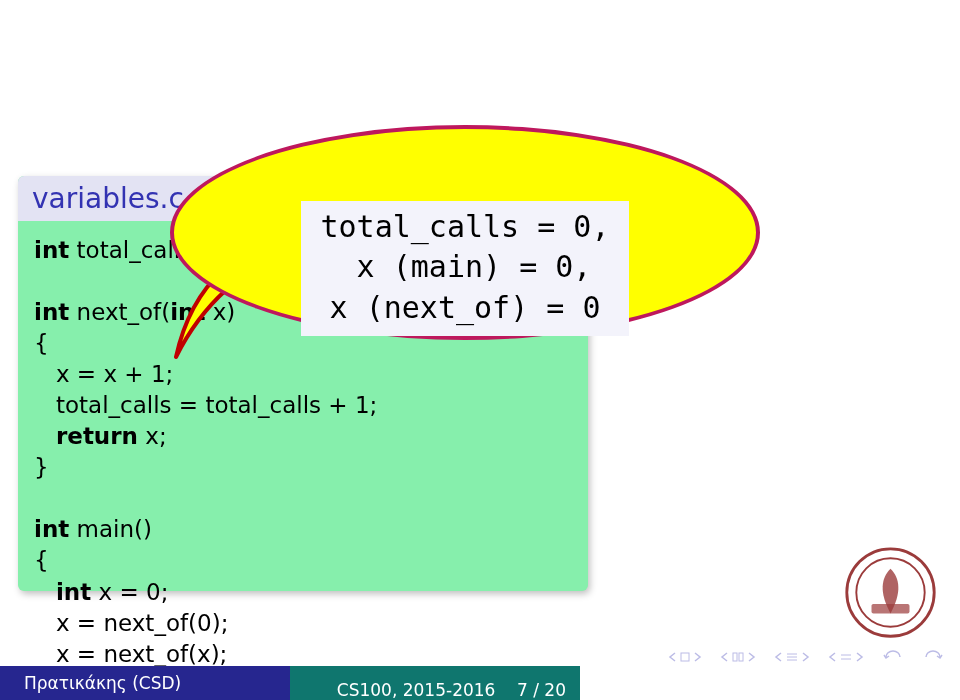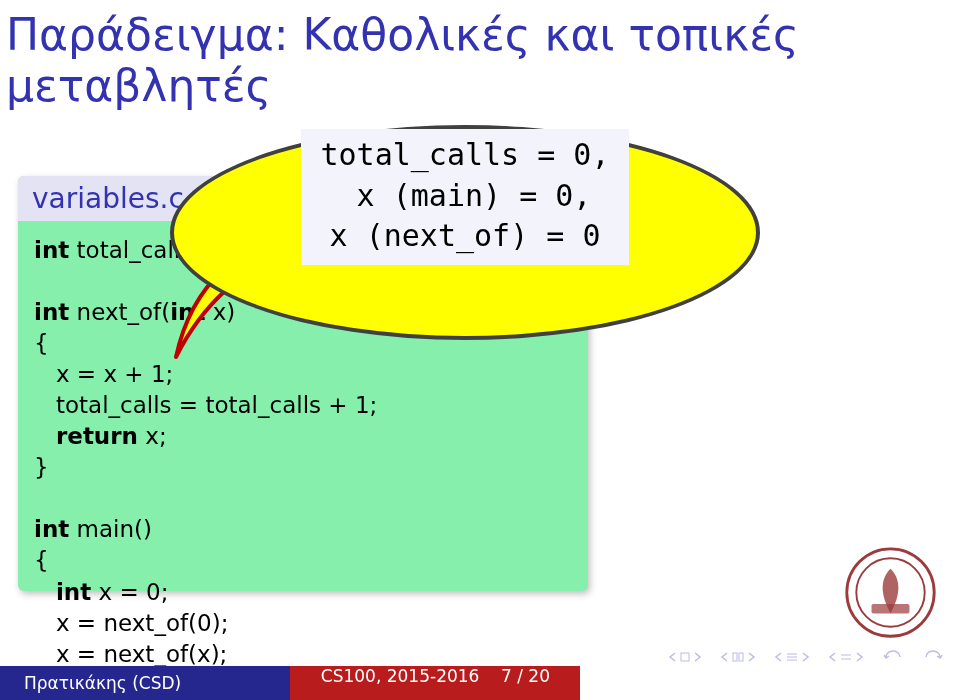--- a/index.html
+++ b/index.html
@@ -51,24 +51,24 @@
   }
   .code .kw { font-weight: 700; margin-top: 16px; }
 
   .bubble {
     position: absolute;
     left: 170px;
     top: 125px;
     width: 590px;
     height: 215px;
     background: #ffff00;
-    border: 4px solid #404040;
+    border: 4px solid #be185d;
     border-radius: 50% / 50%;
     display: flex;
-    align-items: flex-start;
+    align-items: flex-end;
     justify-content: center;
     z-index: 5;
   }
   .bubble-inner {
     background: #f3f3fb;
     padding: 6px 20px 8px 20px;
     font-family: "DejaVu Sans Mono", "Menlo", "Consolas", monospace;
     font-size: 30px;
     line-height: 1.35;
     color: #000;
@@ -90,21 +90,21 @@
     bottom: 0;
     width: 100%;
     height: 34px;
     display: flex;
     font-size: 17px;
     color: #fff;
     border-radius: 11px;
   }
   .footer .seg1 { background: #26268f; flex: 0 0 290px; display:flex; align-items:center; padding-left:24px;}
   .footer .seg2 { background: #3333b2; flex: 1 1 auto; display:flex; align-items:center; justify-content:center;}
-  .footer .seg3 { background: #b91c1c; flex: 0 0 290px; display:flex; align-items:flex-start; justify-content:flex-end; padding-right:30px;}
+  .footer .seg3 { background: #0f766e; flex: 0 0 290px; display:flex; align-items:flex-end; justify-content:flex-end; padding-right:14px;}
 
   .navbar {
     position: absolute;
     right: 16px;
     bottom: 36px;
     display: flex;
     gap: 18px;
     align-items: center;
     color: #bcbce6;
     font-size: 14px;
@@ -124,24 +124,20 @@
     width: 95px;
     height: 95px;
     opacity: 0.85;
   }
 </style>
 </head>
 <body>
 
 <div class="slide">
 
-  <div class="title">
-    <span>Παράδειγμα: Καθολικές και τοπικές</span><br>
-    <span>μεταβλητές</span>
-  </div>
 
   <div class="block">
     <div class="block-header">variables.c</div>
     <div class="code" id="code-area"><span class="kw">int</span> total_calls = 0;
 
 <span class="kw">int</span> next_of(<span class="kw">int</span> x)
 {
    x = x + 1;
    total_calls = total_calls + 1;
    <span class="kw">return</span> x;

